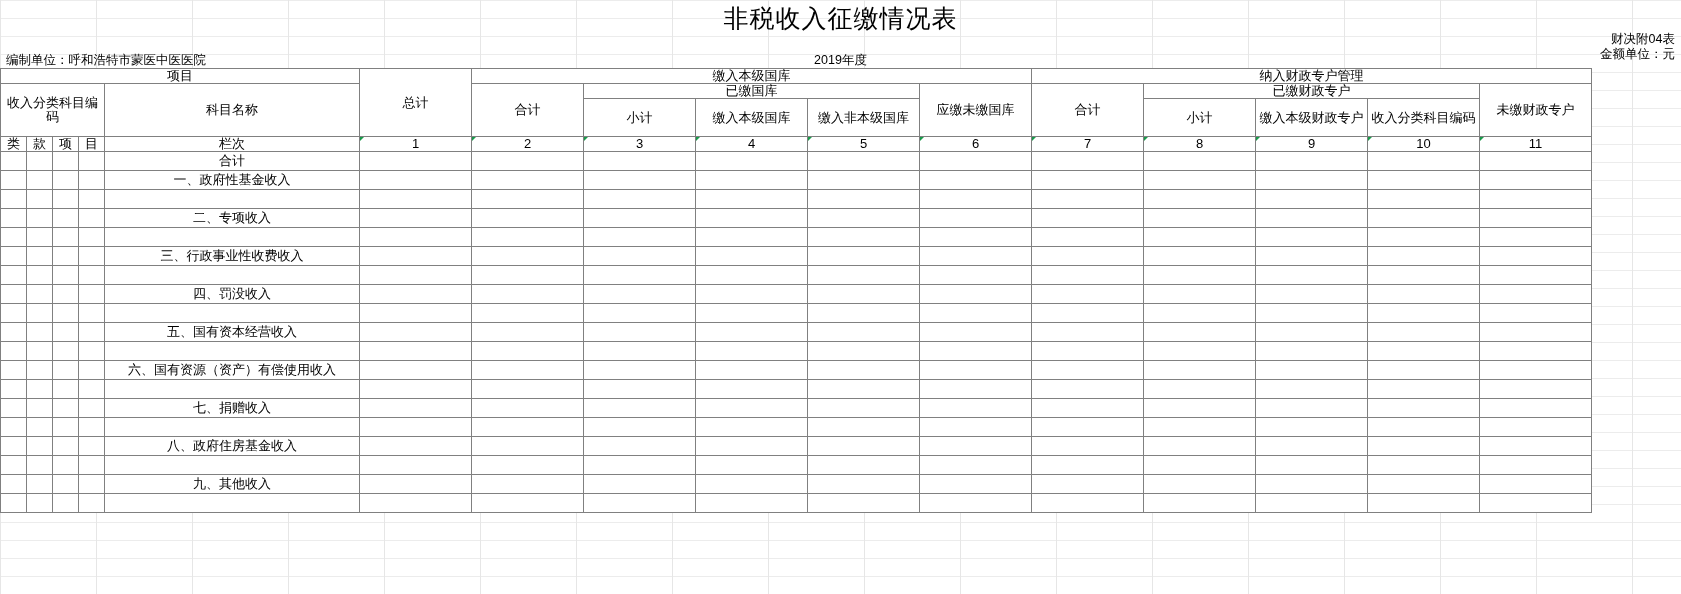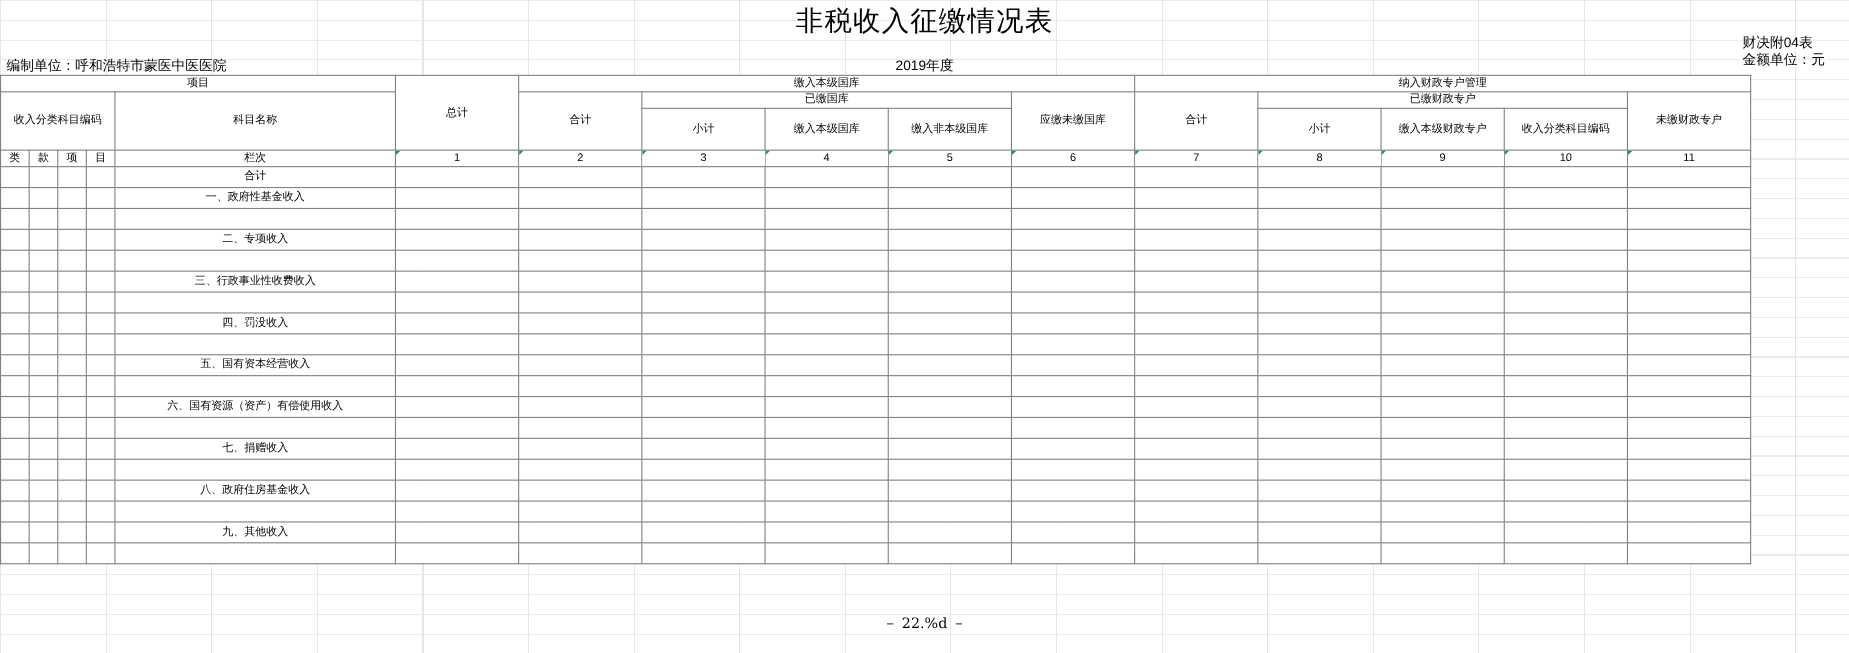--- a/index.html
+++ b/index.html
@@ -39,22 +39,23 @@
     left: 0;
     width: 1681px;
     text-align: center;
     font-size: 25px;
     letter-spacing: 1px;
     font-family: "DejaVu Serif", "Liberation Serif", serif;
   }
 
   .meta-right {
     position: absolute;
-    right: 22px;
+    right: 6px;
     top: 32px;
+    text-align: right;
     font-size: 12.5px;
     line-height: 15px;
   }
 
   .meta-left {
     position: absolute;
     left: 6px;
     top: 52px;
     font-size: 12.5px;
   }
@@ -66,21 +67,21 @@
     text-align: center;
     font-size: 12.5px;
   }
 
   table.sheet {
     position: absolute;
     left: 0;
     top: 68px;
     border-collapse: collapse;
     table-layout: fixed;
-    font-size: 10px;
+    font-size: 13px;
   }
   table.sheet td {
     border: 1px solid #808080;
     padding: 0 2px;
     text-align: center;
     vertical-align: middle;
     background: #ffffff;
     line-height: 14px;
   }
   td.hdr {
@@ -538,14 +539,13 @@
           <td class="tall"></td>
           <td class="tall"></td>
           <td class="tall"></td>
           <td class="tall"></td>
           <td class="tall"></td>
           <td class="tall"></td>
         </tr>
       </tbody>
   </table>
 
-  <div class="footer">－ 22.%d －</div>
 </div>
 
 </body></html>

